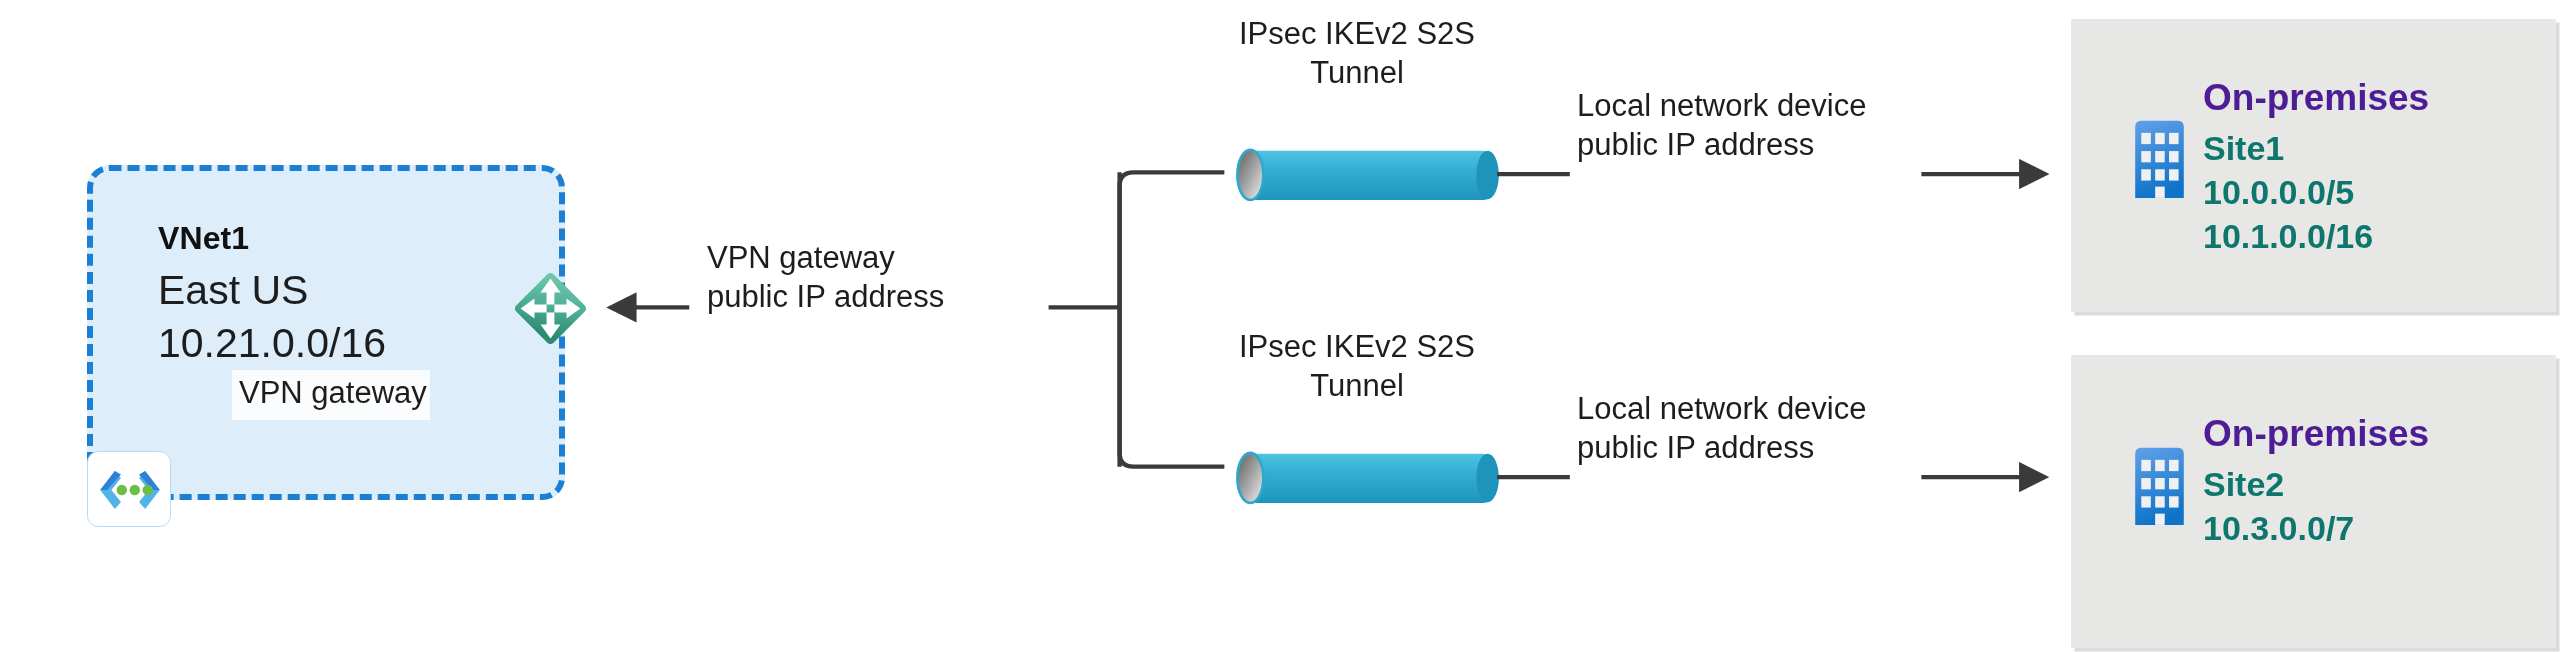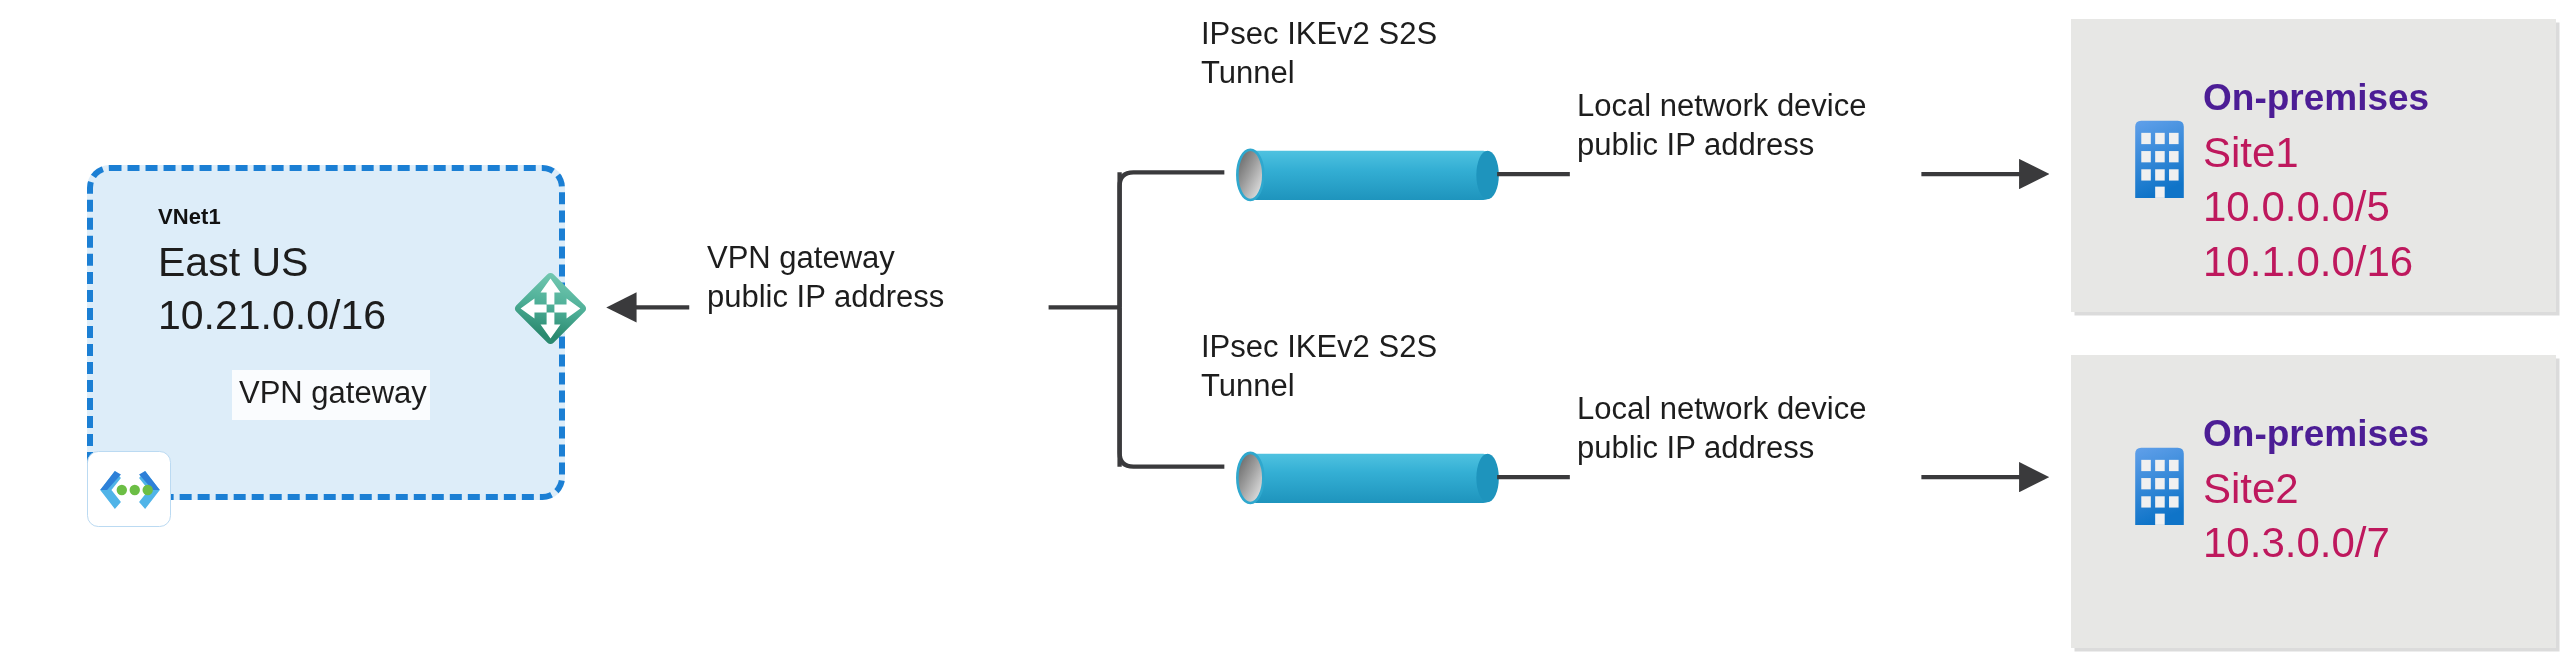--- a/index.html
+++ b/index.html
@@ -28,23 +28,24 @@
     border: 6px dashed #1B7FD4;
     border-radius: 22.5px;
     box-sizing: border-box;
   }
   #vnet-text {
     left: 158px; top: 203px;
     width: 364px;
     line-height: 1.30;
   }
   #vnet-text .t-title {
-    font-size: 22px; font-weight: bold; color: #111111;
+    font-size: 32px; font-weight: bold; color: #111111;
     letter-spacing: 0.1px;
     margin-bottom: 4.3px;
+    margin-top: 15px;
   }
   #vnet-text .t-line {
     font-size: 41px; color: #1d1d1d;
   }
 
   
   #vnet-logo {
     left: 87px; top: 451px;
     width: 84px; height: 76px;
     background: #ffffff;
@@ -69,21 +70,21 @@
     width: 91px; height: 91px;
   }
 
   
   .label-2line {
     font-size: 31px;
     line-height: 1.26;
     color: #1d1d1d;
     white-space: nowrap;
   }
-  .label-center { }
+  .label-center { text-align: center; }
 
   #lbl-gw-ip    { left: 707px;  top: 238px;  text-align: left; }
   #lbl-tunnel-1 { left: 1201px; top: 14px;  width: 312px; }
   #lbl-tunnel-2 { left: 1201px; top: 327px; width: 312px; }
   #lbl-lnd-1    { left: 1577px; top: 86px;  text-align: left; }
   #lbl-lnd-2    { left: 1577px; top: 389px; text-align: left; }
 
   
   .onprem-card {
     width: 485px; height: 293px;
@@ -102,21 +103,21 @@
 
   .onprem-text {
     position: absolute;
     left: 132px; top: 55px;
     line-height: 1.30;
   }
   .onprem-text .t-title {
     font-size: 37px; font-weight: bold; color: #4c1d95;
     margin-bottom: 3.5px;
   }
-  .onprem-text .t-line { font-size: 42px; color: #be185d; }
+  .onprem-text .t-line { font-size: 34px; color: #0f766e; font-weight: bold; }
 
   
   .conn-svg { left: 0; top: 0; width: 2576px; height: 652px; pointer-events: none; }
 </style>
 </head>
 <body>
 
 <div id="canvas">
 
   <svg class="abs conn-svg" viewBox="0 0 2973 753">

